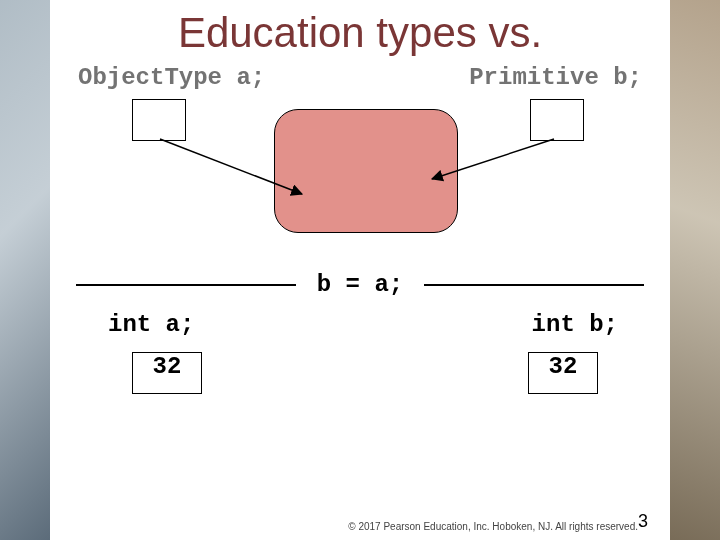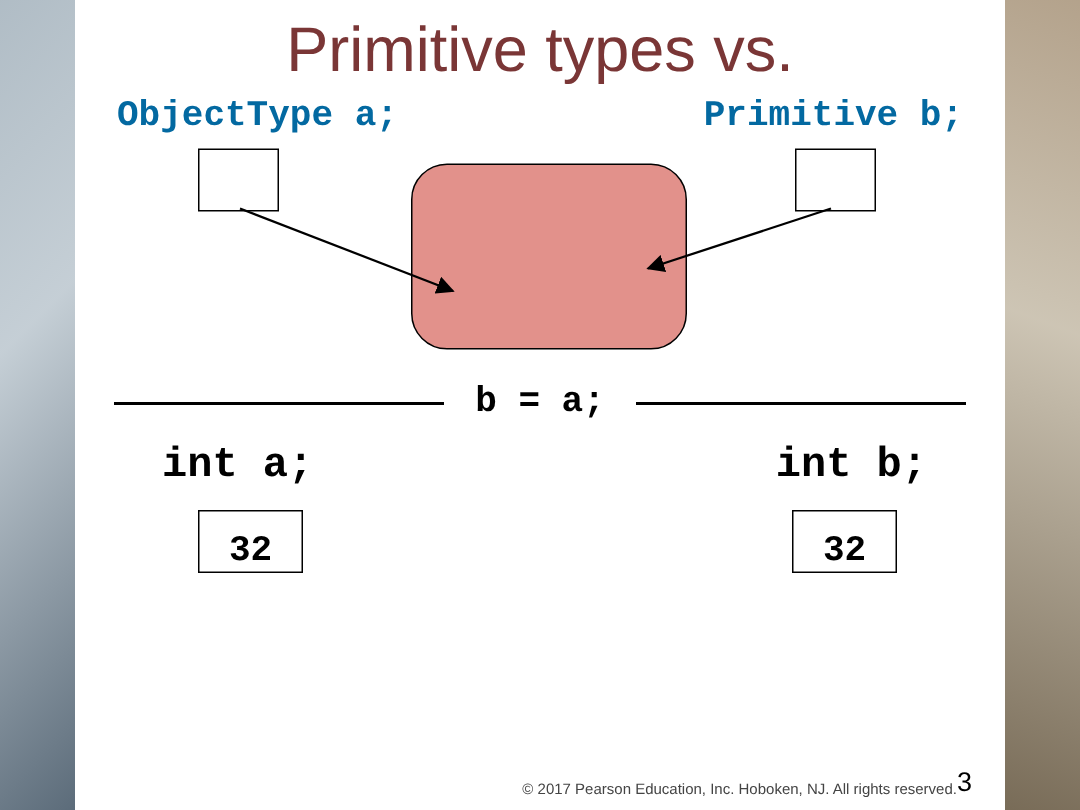--- a/index.html
+++ b/index.html
@@ -27,21 +27,21 @@
     line-height: 1.1;
     color: #7a3636;
     font-weight: 400;
     margin-bottom: 8px;
   }
   .row-decl {
     display: flex; justify-content: space-between;
     font-family: "Courier New", Courier, monospace;
     font-weight: bold;
     font-size: 24px;
-    color: #0369a1;
+    color: #737373;
     padding: 0 6px;
     margin-bottom: 8px;
   }
   .diagram {
     position: relative;
     height: 150px;
   }
   .ref-box {
     position: absolute;
     width: 54px; height: 42px;
@@ -54,69 +54,69 @@
     position: absolute;
     left: 202px; top: 10px;
     width: 184px; height: 124px;
     background: #e2918b;
     border: 1.5px solid #000;
     border-radius: 24px;
   }
   .divider {
     position: relative;
     height: 28px;
-    margin-top: 6px;
+    margin-top: 22px;
   }
   .divider .line-l, .divider .line-r {
     position: absolute; top: 13px; height: 1.5px; background: #000;
   }
   .divider .line-l { left: 4px; width: 220px; }
   .divider .line-r { right: 4px; width: 220px; }
   .divider .lbl {
     position: absolute; left: 0; right: 0; top: 0;
     text-align: center;
     font-family: "Courier New", Courier, monospace;
     font-weight: bold; font-size: 24px;
   }
   .row-int {
     display: flex; justify-content: space-between;
     font-family: "Courier New", Courier, monospace;
-    font-weight: bold; font-size: 28px;
+    font-weight: bold; font-size: 24px;
     padding: 0 30px 0 36px;
     margin-top: 12px;
   }
   .row-box {
     display: flex; justify-content: space-between;
     padding: 0 50px 0 60px;
     margin-top: 14px;
   }
   .val-box {
     width: 70px; height: 42px;
     border: 1.5px solid #000;
-    display: flex; align-items: flex-end; justify-content: center;
+    display: flex; align-items: flex-start; justify-content: center;
     font-family: "Courier New", Courier, monospace;
     font-weight: bold; font-size: 24px;
   }
   .footer {
     position: absolute; left: 22px; right: 22px; bottom: 8px;
     display: flex; justify-content: flex-end; align-items: flex-end;
     font-size: 10px; color: #444;
   }
   .footer .pg { font-size: 18px; color: #000; }
 </style>
 </head>
 <body>
 
 <div class="bg-left"></div>
 <div class="bg-right"></div>
 
 <div class="slide">
 
   <div class="title">
-    <span>Primitive types vs.</span><br>
+    <span>Education types vs.</span><br>
   </div>
 
   <div class="row-decl">
     <span>ObjectType a;</span>
     <span>Primitive b;</span>
   </div>
 
   <div class="diagram">
     <div class="ref-box ref-a"></div>
     <div class="ref-box ref-b"></div>

